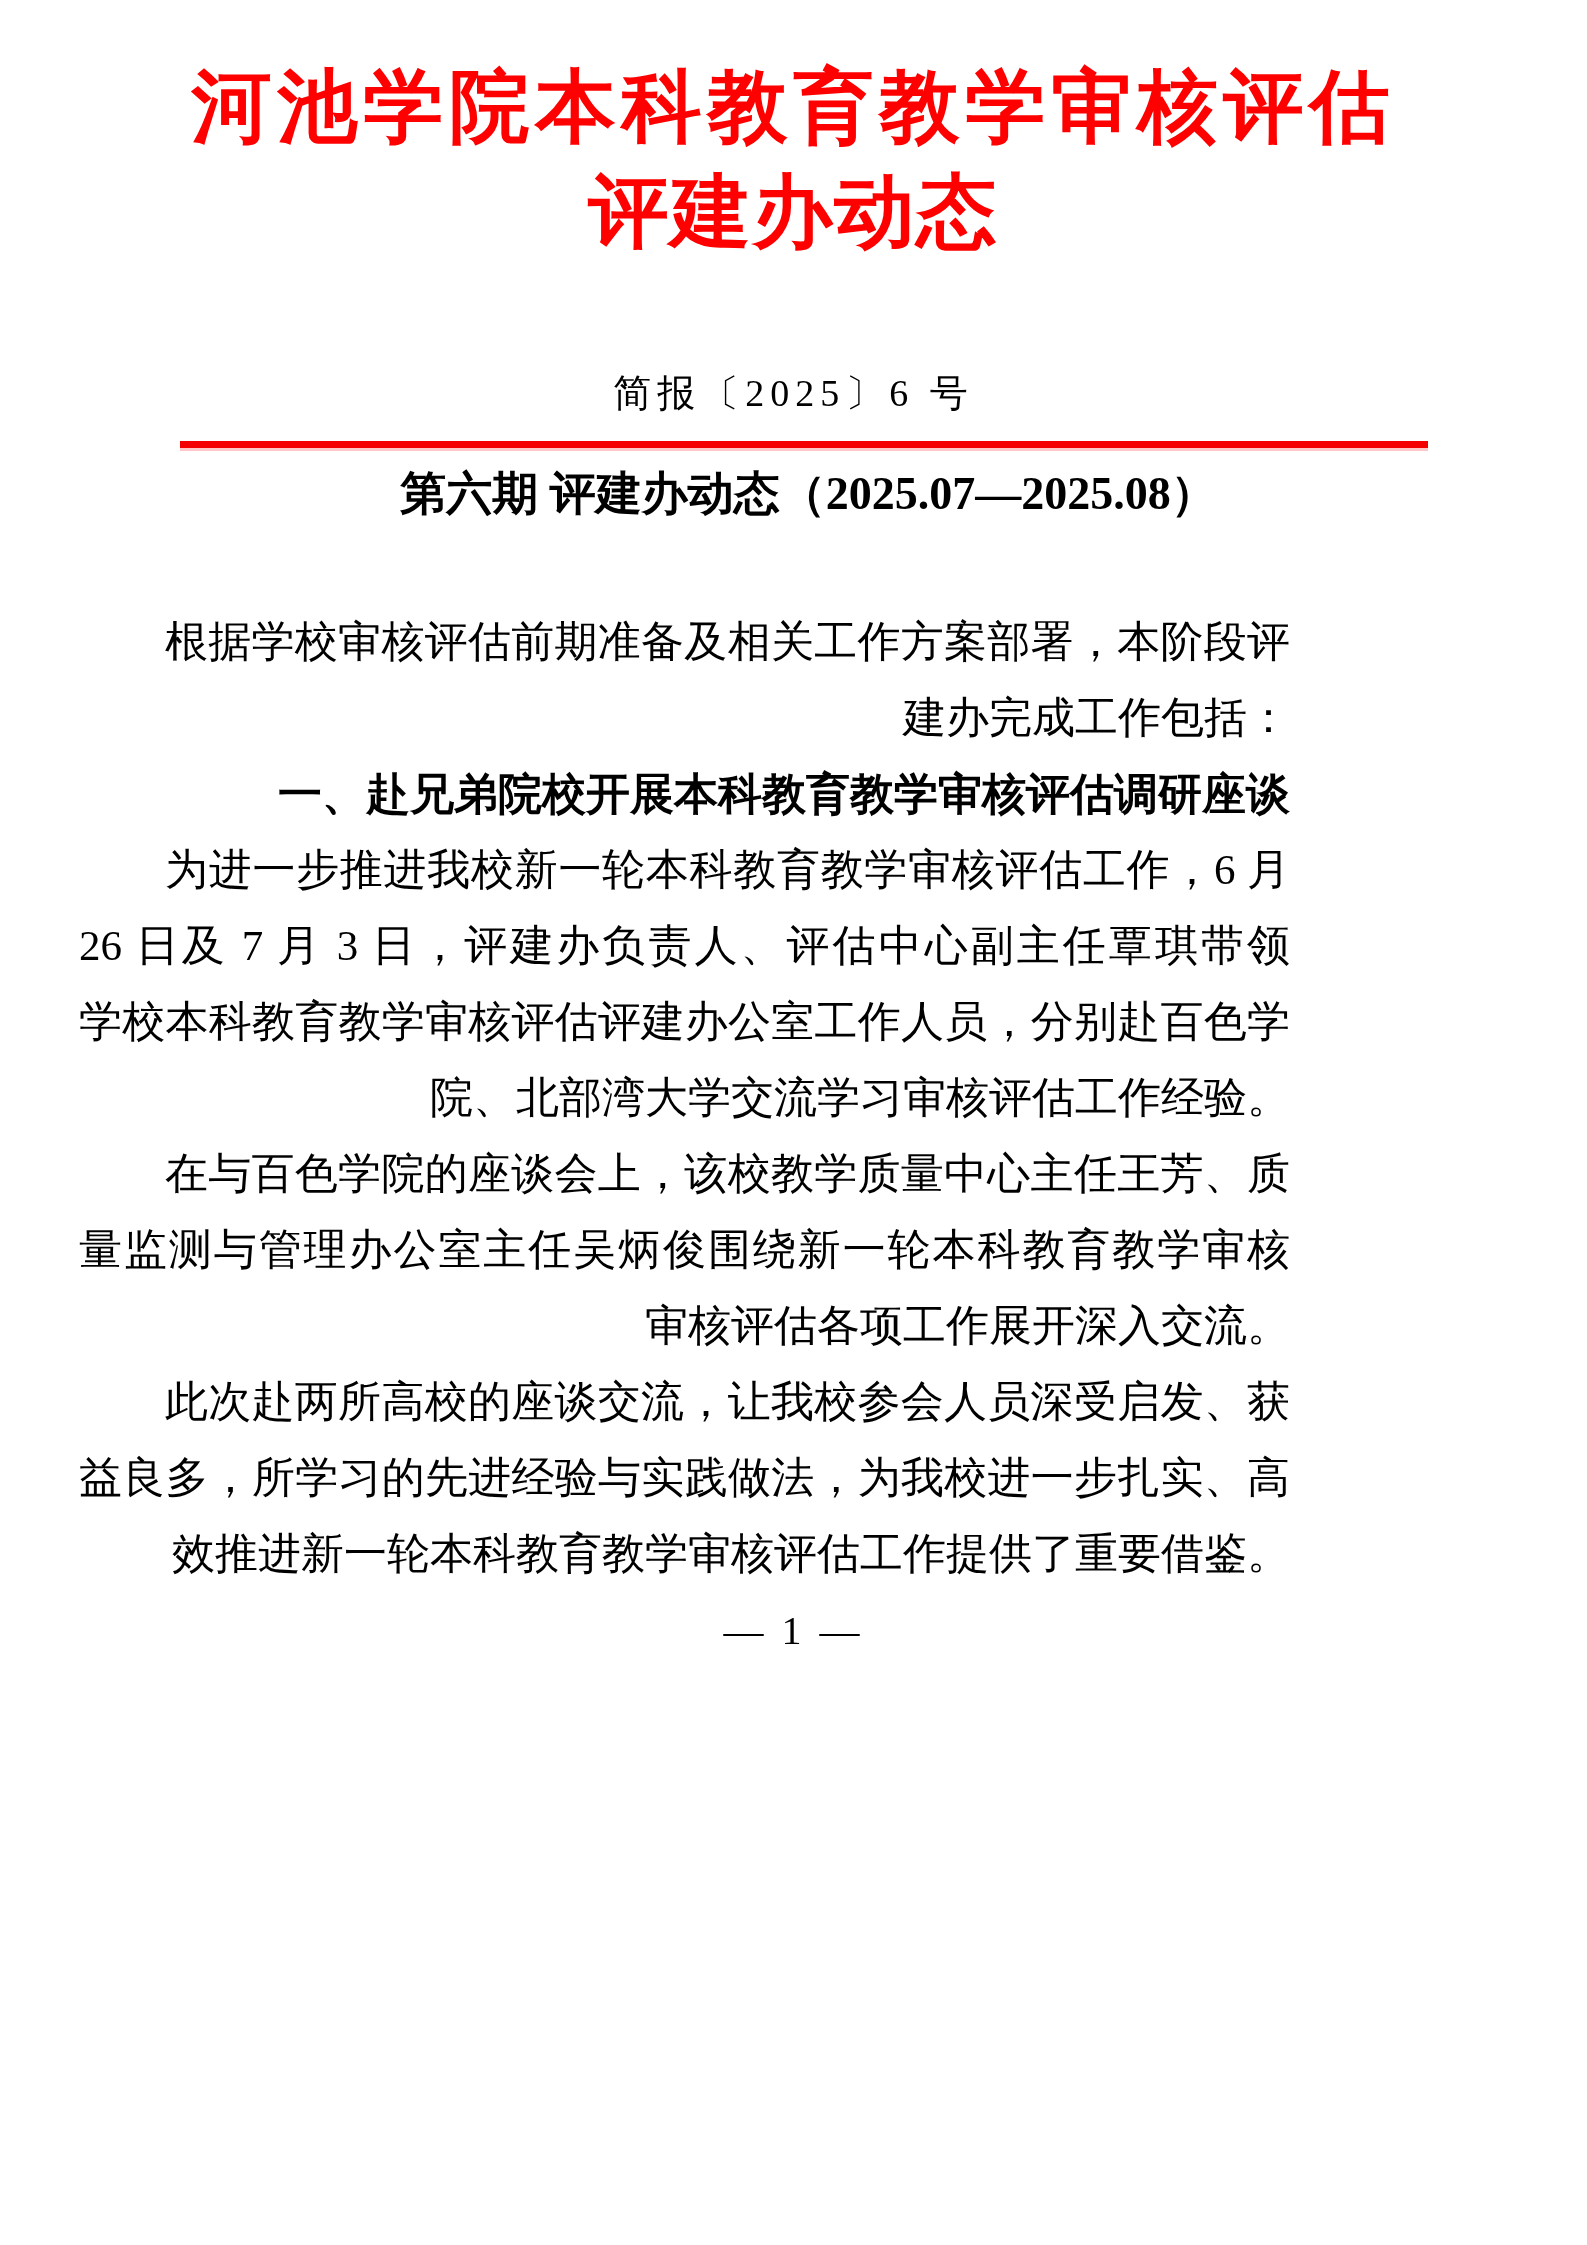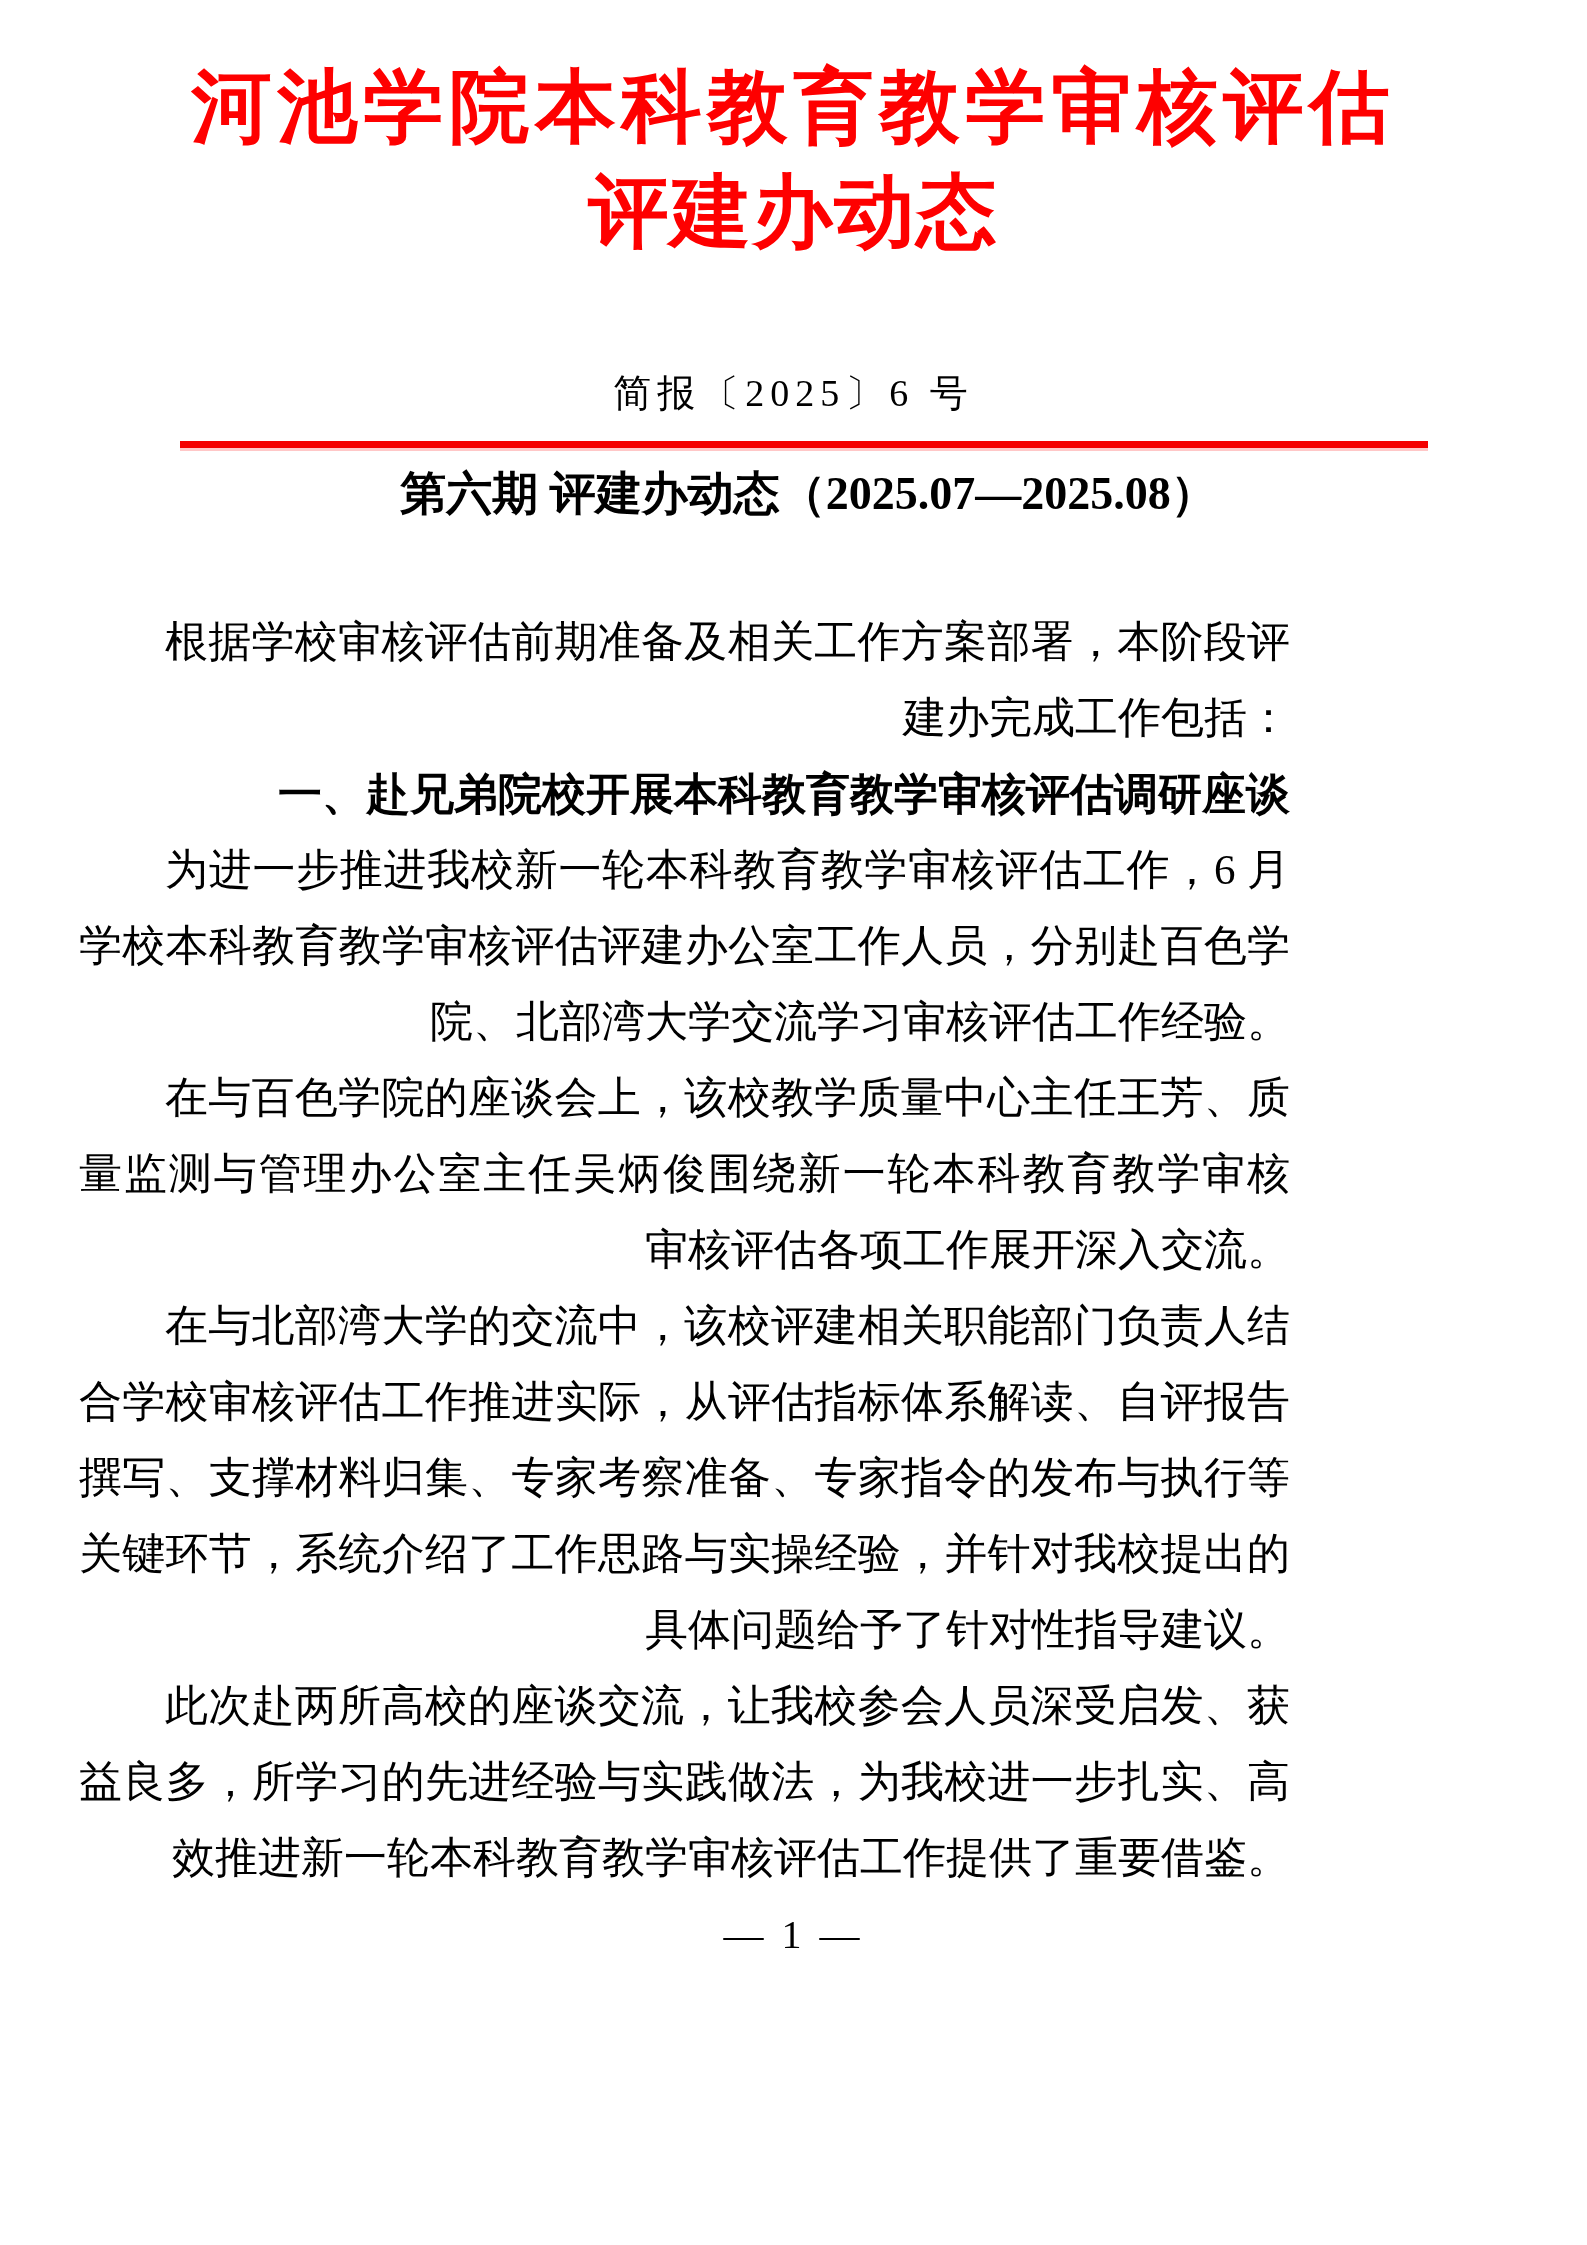--- a/index.html
+++ b/index.html
@@ -115,37 +115,31 @@
       <p class="line indent fill">根据学校审核评估前期准备及相关工作方案部署，本阶段评</p>
       <p class="line">建办完成工作包括：</p>
     </section>
 
     <section class="para">
       <p class="line indent heading">一、赴兄弟院校开展本科教育教学审核评估调研座谈</p>
     </section>
 
     <section class="para">
       <p class="line indent fill">为进一步推进我校新一轮本科教育教学审核评估工作，6 月</p>
+      <p class="line fill">26 日及 7 月 3 日，评建办负责人、评估中心副主任覃琪带领</p>
       <p class="line fill">学校本科教育教学审核评估评建办公室工作人员，分别赴百色学</p>
       <p class="line">院、北部湾大学交流学习审核评估工作经验。</p>
     </section>
 
     <section class="para">
       <p class="line indent fill">在与百色学院的座谈会上，该校教学质量中心主任王芳、质</p>
       <p class="line fill">量监测与管理办公室主任吴炳俊围绕新一轮本科教育教学审核</p>
       <p class="line">审核评估各项工作展开深入交流。</p>
     </section>
 
-    <section class="para">
-      <p class="line indent fill">在与北部湾大学的交流中，该校评建相关职能部门负责人结</p>
-      <p class="line fill">合学校审核评估工作推进实际，从评估指标体系解读、自评报告</p>
-      <p class="line fill">撰写、支撑材料归集、专家考察准备、专家指令的发布与执行等</p>
-      <p class="line fill">关键环节，系统介绍了工作思路与实操经验，并针对我校提出的</p>
-      <p class="line">具体问题给予了针对性指导建议。</p>
-    </section>
 
     <section class="para">
       <p class="line indent fill">此次赴两所高校的座谈交流，让我校参会人员深受启发、获</p>
       <p class="line fill">益良多，所学习的先进经验与实践做法，为我校进一步扎实、高</p>
       <p class="line">效推进新一轮本科教育教学审核评估工作提供了重要借鉴。</p>
     </section>
 
   </main>
 
   <footer class="page-number">— 1 —</footer>

